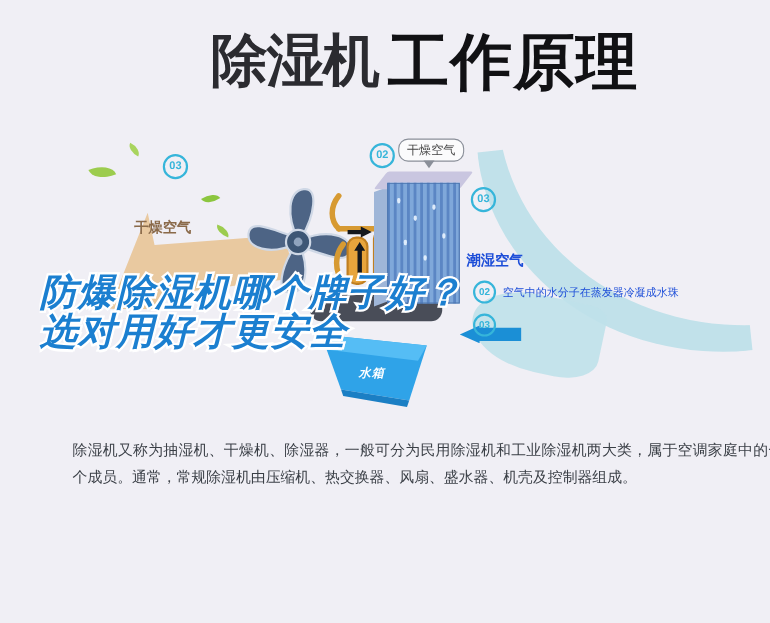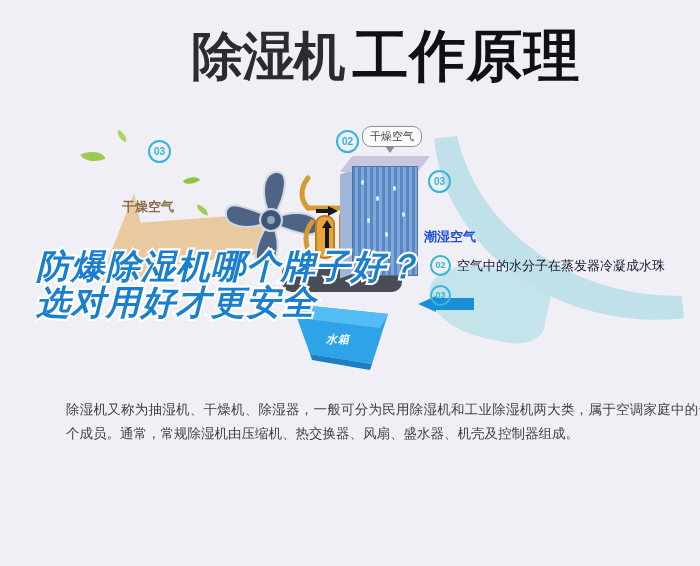--- a/index.html
+++ b/index.html
@@ -148,21 +148,21 @@
   }
   .step{
     display:flex;align-items:center;gap:6px;
     margin-bottom:9px;white-space:nowrap;
   }
   .step .sbadge{
     flex:0 0 auto;width:17px;height:17px;border-radius:50%;
     border:2px solid #36b5da;color:#36b5da;font-size:9px;font-weight:bold;
     display:flex;align-items:center;justify-content:center;line-height:1;
   }
-  .step .stext{font-size:13px;color:#0f172a;}
+  .step .stext{font-size:10px;color:#1d4ed8;}
 
   
   .overlay{
     position:absolute;left:0;top:248px;width:700px;
     text-align:left;pointer-events:none;
   }
   .overlay .ol{
     display:block;
     font-size:34px;line-height:1.06;
     font-weight:bold;font-style:italic;

